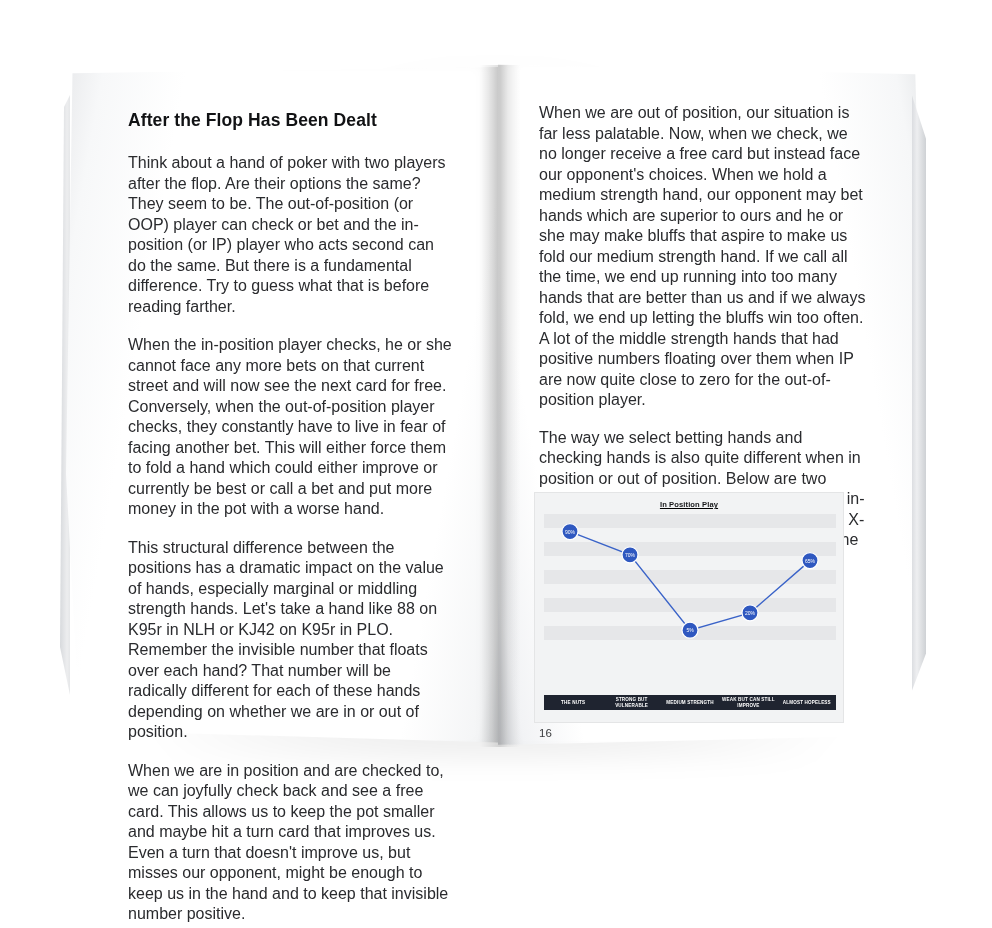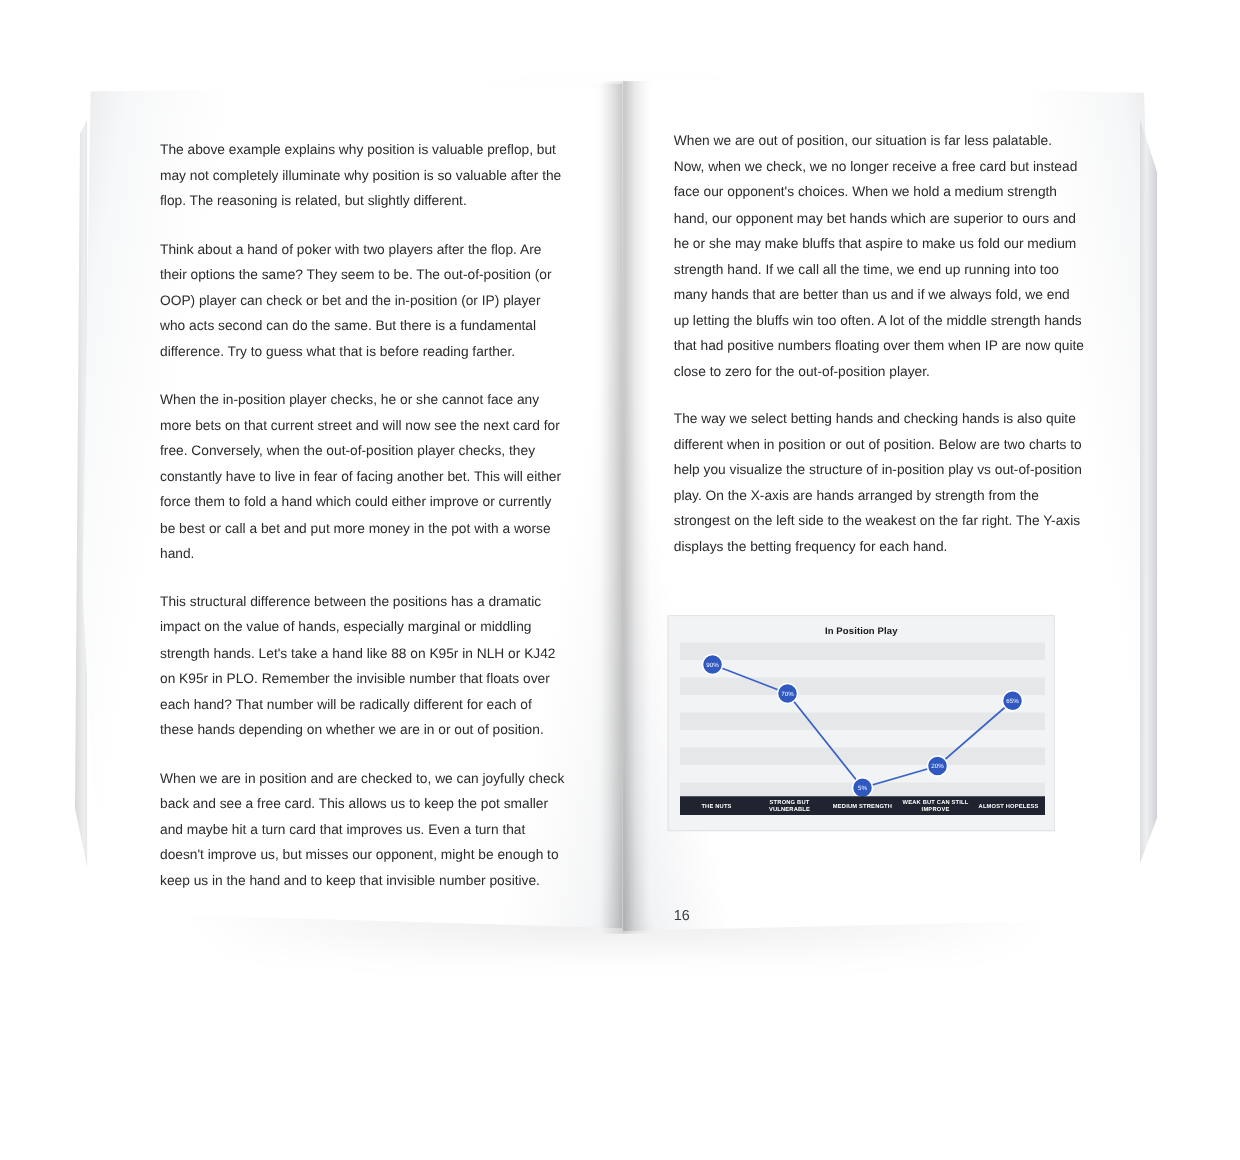--- a/index.html
+++ b/index.html
@@ -122,21 +122,21 @@
   }
 
   h2.section-title {
     font-size: 13.2px;
     font-weight: bold;
     margin: 26px 0 14px 0;
     color: #131416;
   }
 
   p.para {
-    font-size: 11px;
+    font-size: 16px;
     line-height: 20.5px;
     margin: 0 0 18px 0;
     color: #2a2b2e;
   }
 
   .col-right p.para { margin-bottom: 17px; }
 
   .page-number {
     position: absolute;
     left: 473px;
@@ -145,25 +145,26 @@
     color: #3a3b3e;
     margin-top: 24px;
   }
 
   
   .chart-box {
     position: absolute;
     left: 468px;
     top: 437px;
     width: 310px;
-    height: 173px;
+    height: 231px;
     background: #f2f3f4;
     border: 1px solid #e4e5e6;
     box-sizing: border-box;
     padding: 7px 9px 0 9px;
+    text-decoration: underline;
   }
 
   .chart-title {
     text-align: center;
     font-size: 7.6px;
     font-weight: bold;
     color: #17181a;
     margin-bottom: 5px;
     letter-spacing: .1px;
   }
@@ -221,21 +222,21 @@
   <div class="book-shadow"></div>
 
   <div class="book">
     <div class="edge-left"></div>
     <div class="page-left"></div>
     <div class="page-right"></div>
     <div class="edge-right"></div>
     <div class="gutter"></div>
 
     <div class="col col-left">
-      <p class="para">The above example explains why position is valuable preflop, but may not completely illuminate why position is so valuable after the flop. The reasoning is related, but slightly different.</p>
+      <h1 class="page-title">After the Flop Has Been Dealt</h1>
       <p class="para">Think about a hand of poker with two players after the flop. Are their options the same? They seem to be. The out-of-position (or OOP) player can check or bet and the in-position (or IP) player who acts second can do the same. But there is a fundamental difference. Try to guess what that is before reading farther.</p>
       <p class="para">When the in-position player checks, he or she cannot face any more bets on that current street and will now see the next card for free. Conversely, when the out-of-position player checks, they constantly have to live in fear of facing another bet. This will either force them to fold a hand which could either improve or currently be best or call a bet and put more money in the pot with a worse hand.</p>
       <p class="para">This structural difference between the positions has a dramatic impact on the value of hands, especially marginal or middling strength hands. Let's take a hand like 88 on K95r in NLH or KJ42 on K95r in PLO. Remember the invisible number that floats over each hand? That number will be radically different for each of these hands depending on whether we are in or out of position.</p>
       <p class="para">When we are in position and are checked to, we can joyfully check back and see a free card. This allows us to keep the pot smaller and maybe hit a turn card that improves us. Even a turn that doesn't improve us, but misses our opponent, might be enough to keep us in the hand and to keep that invisible number positive.</p>
     </div>
 
     <div class="col col-right">
       <p class="para">When we are out of position, our situation is far less palatable. Now, when we check, we no longer receive a free card but instead face our opponent's choices. When we hold a medium strength hand, our opponent may bet hands which are superior to ours and he or she may make bluffs that aspire to make us fold our medium strength hand. If we call all the time, we end up running into too many hands that are better than us and if we always fold, we end up letting the bluffs win too often. A lot of the middle strength hands that had positive numbers floating over them when IP are now quite close to zero for the out-of-position player.</p>
       <p class="para">The way we select betting hands and checking hands is also quite different when in position or out of position. Below are two charts to help you visualize the structure of in-position play vs out-of-position play. On the X-axis are hands arranged by strength from the strongest on the left side to the weakest on the far right. The Y-axis displays the betting frequency for each hand.</p>
     </div>

